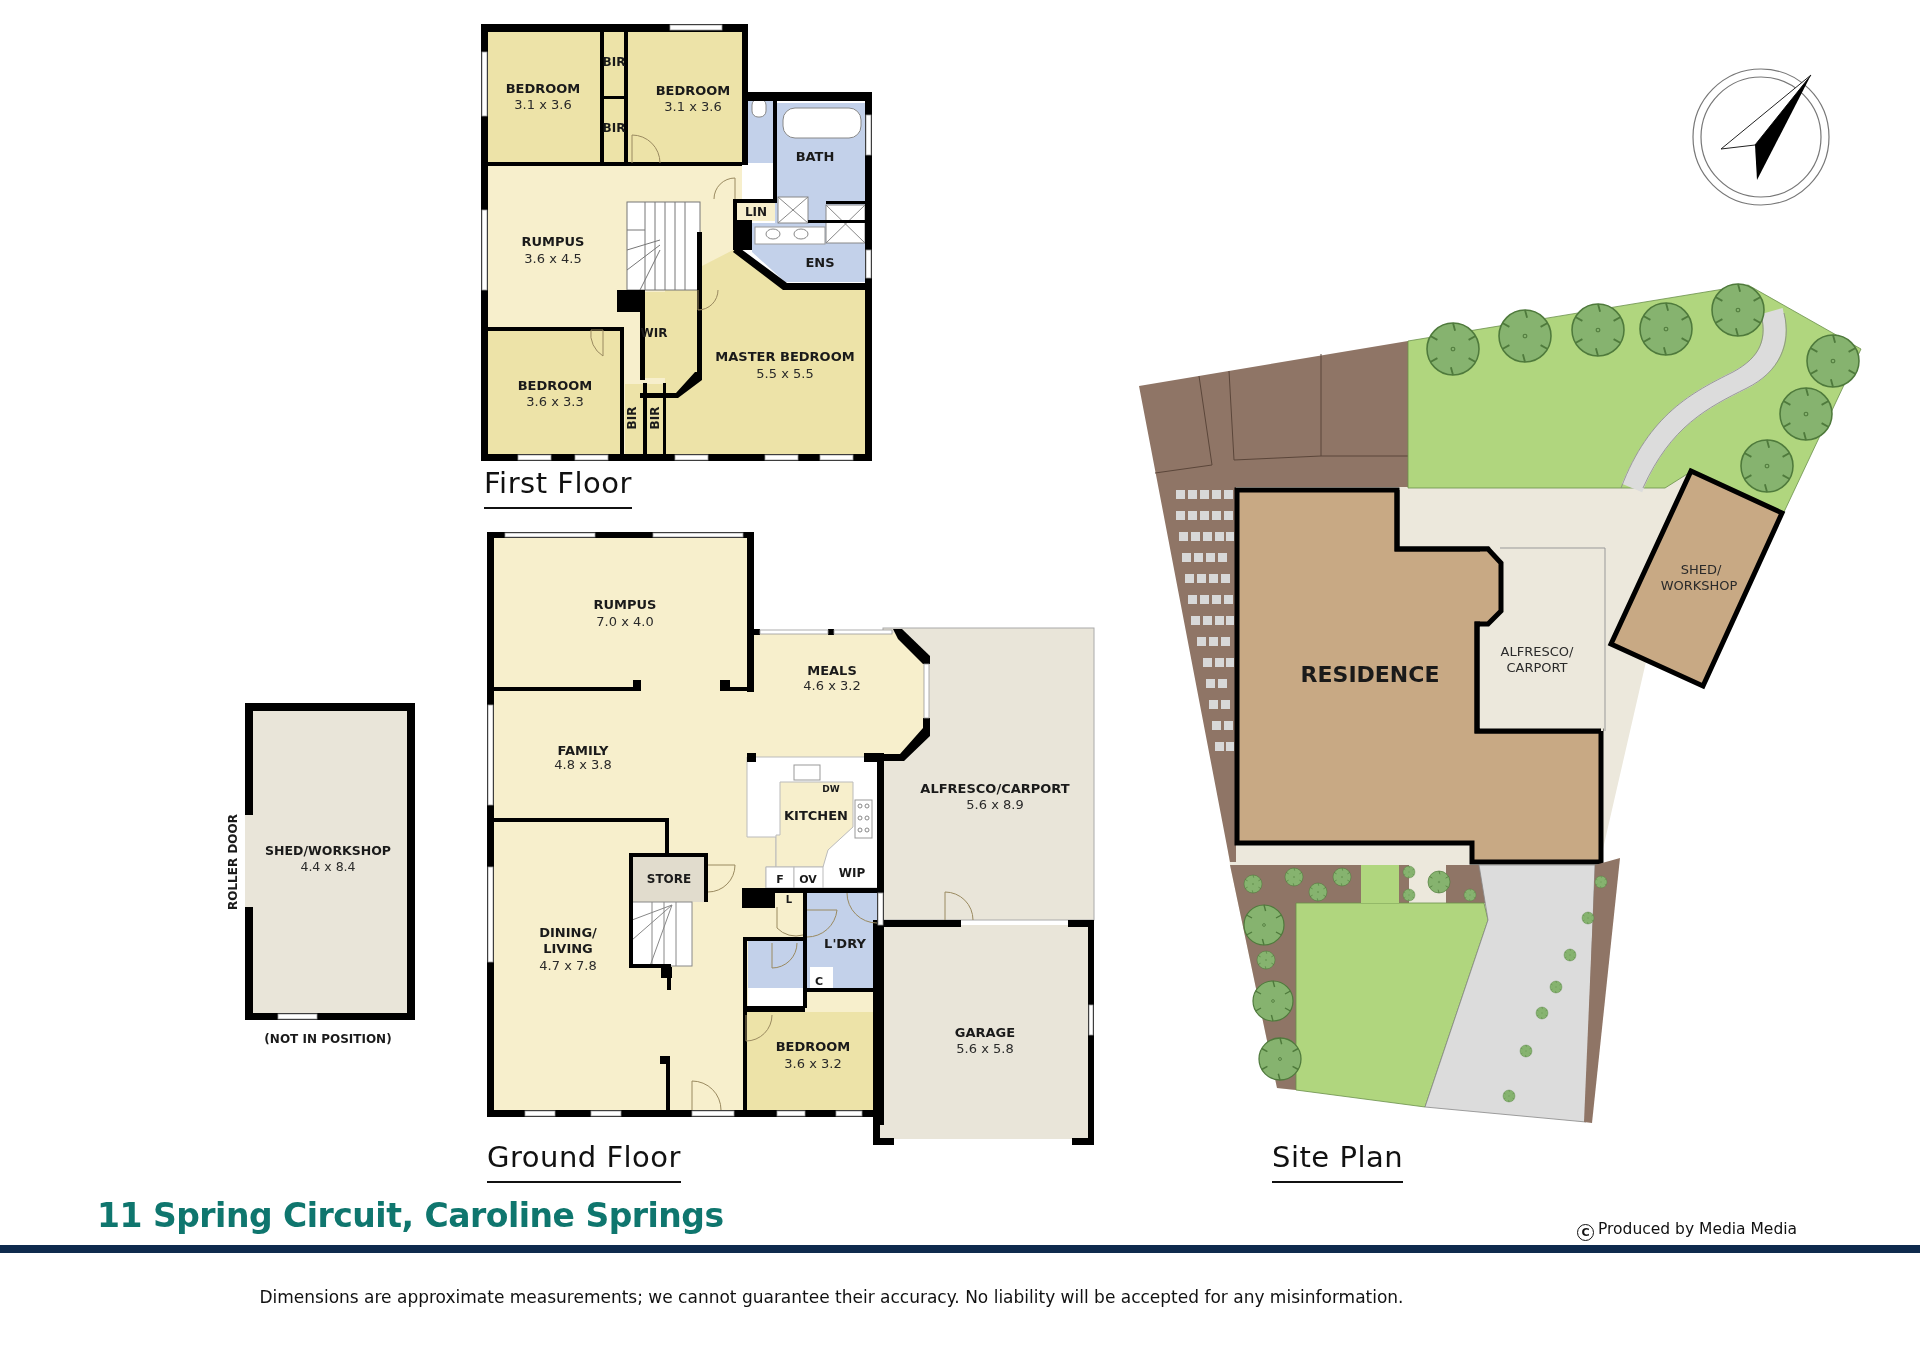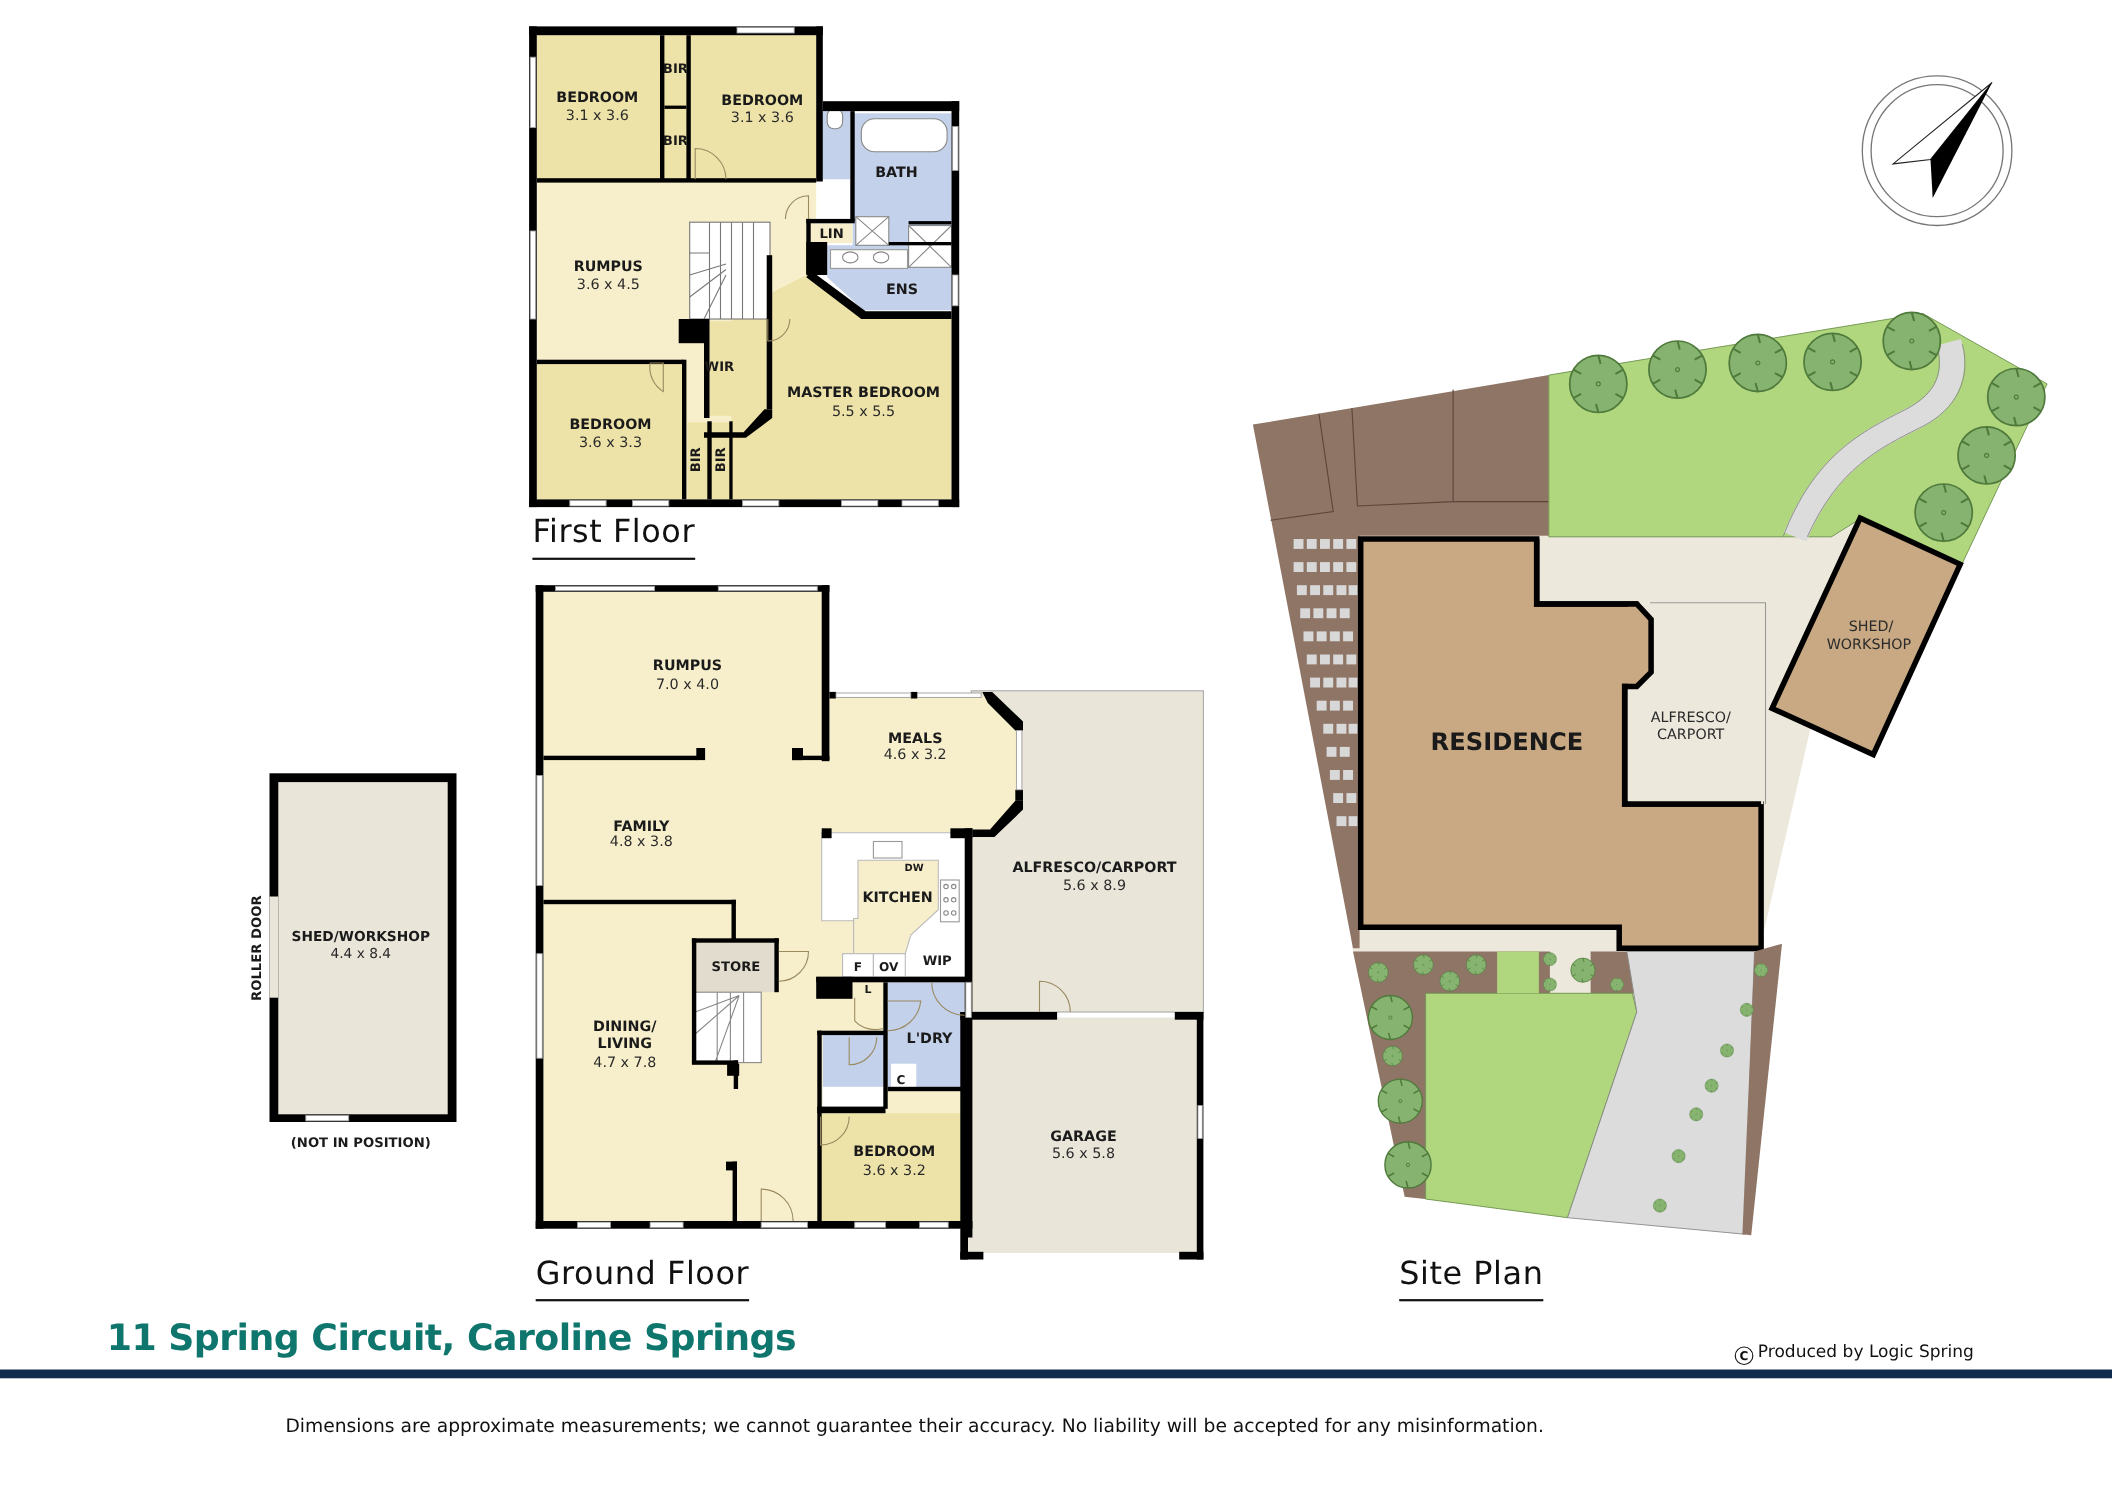--- a/index.html
+++ b/index.html
@@ -403,14 +403,14 @@
   <span>Ground Floor</span>
   <div class="ul"></div>
 </div>
 <div class="caption" style="left:1272px; top:1124px;margin-top:16px;">
   <span>Site Plan</span>
   <div class="ul"></div>
 </div>
 
 <div id="title">11 Spring Circuit, Caroline Springs</div>
 <div id="bar"></div>
-<div id="credit"><span class="c">C</span><span>Produced by Logic Spring</span></div>
+<div id="credit"><span class="c">C</span><span>Produced by Media Media</span></div>
 <div id="disclaimer">Dimensions are approximate measurements; we cannot guarantee their accuracy. No liability will be accepted for any misinformation.</div>
 
 </body></html>

